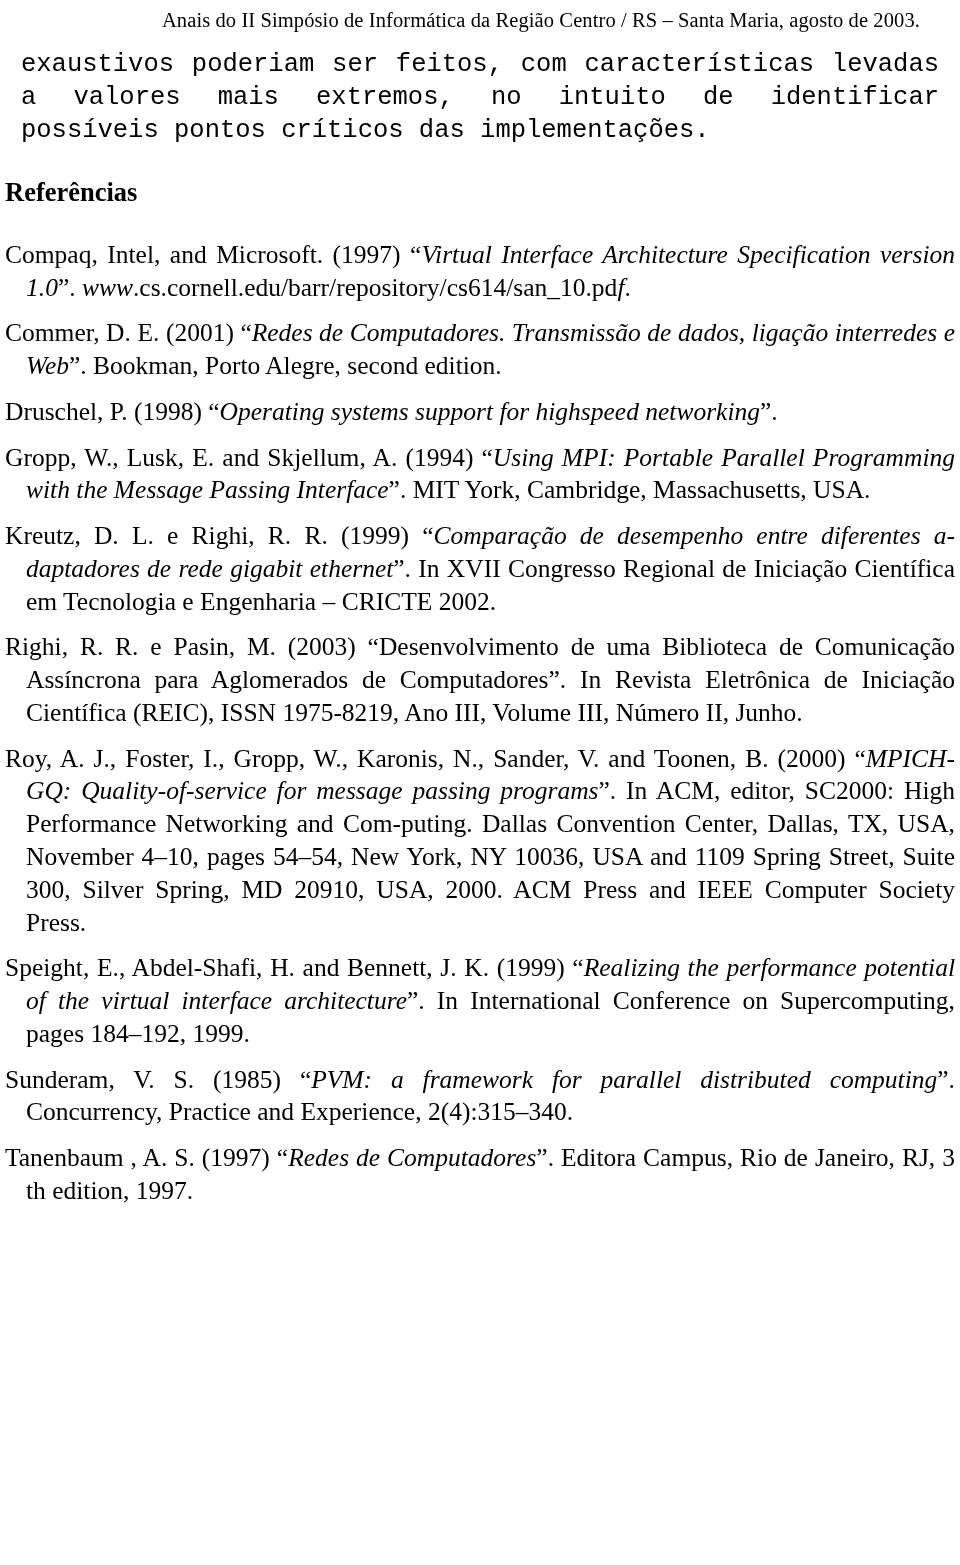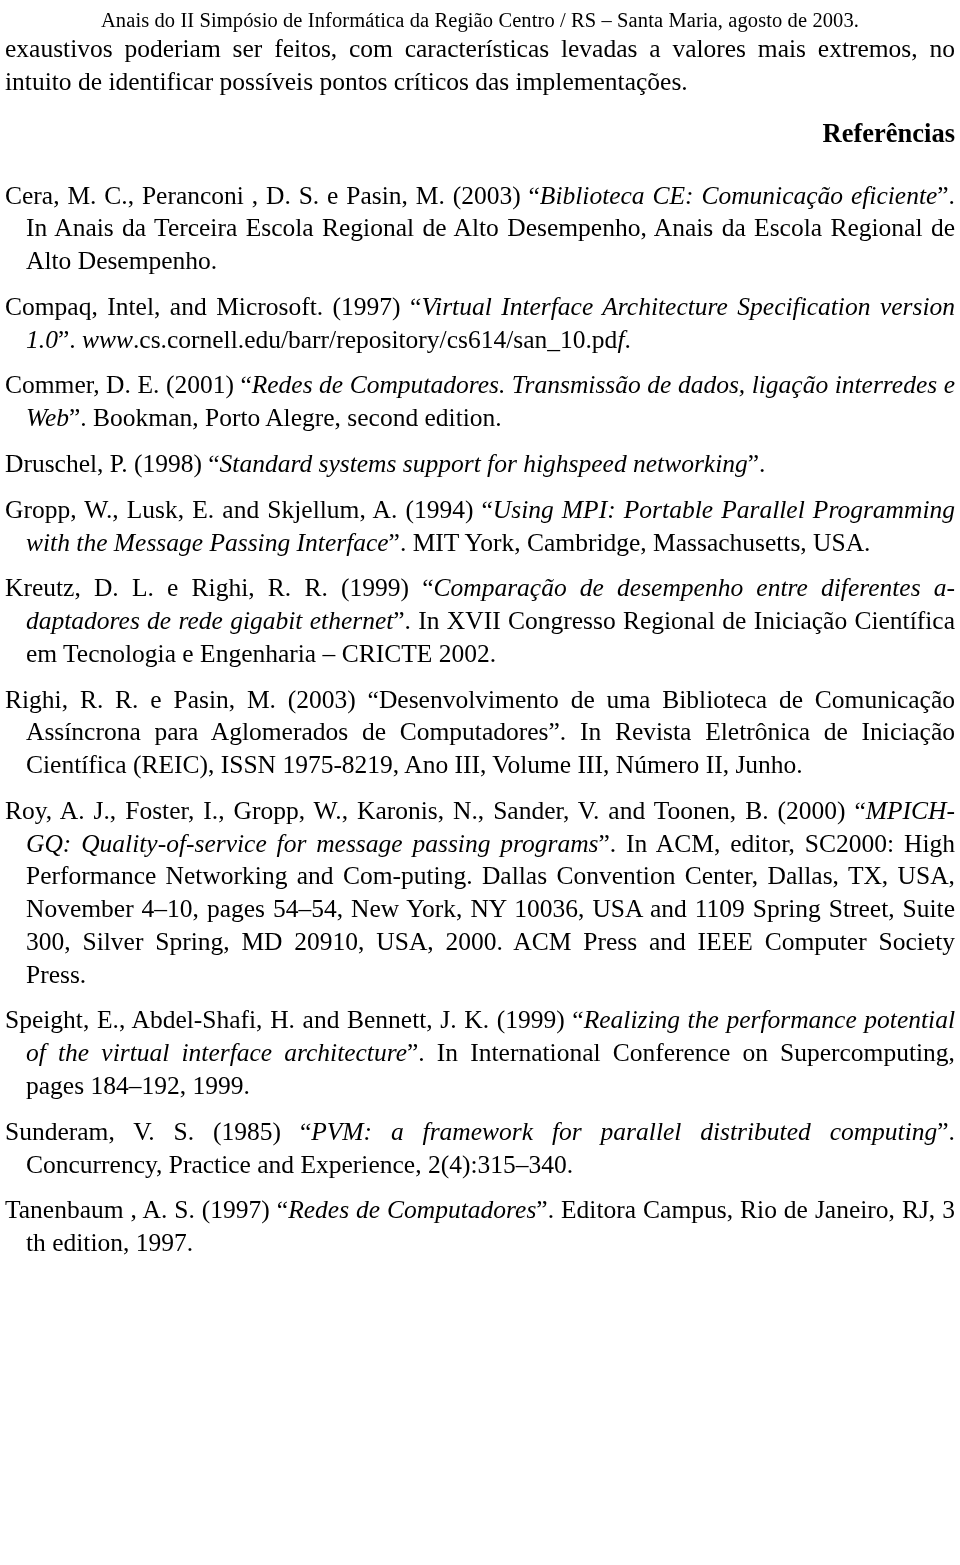--- a/index.html
+++ b/index.html
@@ -17,43 +17,44 @@
   .page {
     position: relative;
     width: 960px;
     height: 1565px;
     box-sizing: border-box;
     padding: 0;
   }
   .running-head {
     font-size: 20.5px;
     line-height: 1.1;
-    text-align: center;
+    text-align: right;
     padding: 9px 40px 0 40px;
     letter-spacing: 0.1px;
   }
   .body-area {
     padding: 0 5px 0 5px;
   }
   p.para {
     font-size: 25.5px;
     line-height: 1.30;
     text-align: justify;
     text-justify: inter-word;
-    margin: 0;
+    margin: 16px;
+    font-family: Liberation Mono, monospace;
   }
   .intro {
     margin-top: 56px;
   }
   h2.section-heading {
     font-size: 26.5px;
     font-weight: bold;
-    margin: 20px 0 0 0;
+    margin: 30px 0 0 0;
     line-height: 1.2;
-    text-align: right;
+    text-align: left;
   }
   .references {
     margin-top: 30px;
   }
   p.ref {
     font-size: 25.5px;
     line-height: 1.285;
     text-align: justify;
     text-justify: inter-word;
     margin: 0 0 13px 0;
@@ -71,27 +72,26 @@
   <div class="running-head">Anais do II Simpósio de Informática da Região Centro / RS – Santa Maria, agosto de 2003.</div>
 
   <div class="body-area">
 
     <p class="para intro">exaustivos poderiam ser feitos, com características levadas a valores mais extremos, no intuito de identificar possíveis pontos críticos das implementações.</p>
 
     <h2 class="section-heading">Referências</h2>
 
     <div class="references">
 
-      <p class="ref"><span>Cera, M. C., Peranconi , D. S. e Pasin, M. (2003) “</span><span class="it">Biblioteca CE: Comunicação eficiente</span><span>”. In Anais da Terceira Escola Regional de Alto  Desempenho, Anais da Escola Regional de Alto Desempenho.</span></p>
 
       <p class="ref"><span>Compaq, Intel, and Microsoft. (1997) “</span><span class="it">Virtual Interface Architecture Specification version 1.0</span><span>”. </span><span class="it">www</span><span>.cs.cornell.edu/barr/repository/cs614/san_10.pd</span><span class="it">f</span><span>.</span></p>
 
       <p class="ref"><span>Commer, D. E. (2001) “</span><span class="it">Redes de Computadores. Transmissão de dados, ligação interredes e Web</span><span>”. Bookman, Porto Alegre, second edition.</span></p>
 
-      <p class="ref"><span>Druschel, P. (1998) “</span><span class="it">Standard systems support for highspeed networking</span><span>”.</span></p>
+      <p class="ref"><span>Druschel, P. (1998) “</span><span class="it">Operating systems support for highspeed networking</span><span>”.</span></p>
 
       <p class="ref"><span>Gropp, W., Lusk, E. and Skjellum, A. (1994) “</span><span class="it">Using MPI: Portable Parallel Programming with the Message Passing Interface</span><span>”. MIT York, Cambridge, Massachusetts, USA.</span></p>
 
 
       <p class="ref"><span>Kreutz, D. L. e Righi, R. R. (1999) “</span><span class="it">Comparação de desempenho entre diferentes a-daptadores de rede gigabit ethernet</span><span>”. In XVII Congresso Regional de Iniciação Científica em Tecnologia e Engenharia – CRICTE 2002.</span></p>
 
 
       <p class="ref"><span>Righi, R. R. e Pasin, M. (2003) “Desenvolvimento de uma Biblioteca de Comunicação Assíncrona para Aglomerados de Computadores”. In Revista Eletrônica de Iniciação Científica (REIC), ISSN 1975-8219,  Ano III, Volume III, Número II, Junho.</span><span class="it"></span><span></span></p>
 
       <p class="ref"><span>Roy, A. J.,  Foster, I., Gropp, W., Karonis, N., Sander, V. and Toonen, B. (2000) “</span><span class="it">MPICH-GQ: Quality-of-service for message passing programs</span><span>”. In ACM, editor, SC2000: High Performance Networking and Com-puting. Dallas Convention Center, Dallas, TX, USA, November 4–10, pages 54–54, New York, NY 10036, USA and 1109 Spring Street, Suite 300, Silver Spring, MD 20910, USA, 2000. ACM Press and IEEE Computer Society Press.</span></p>

